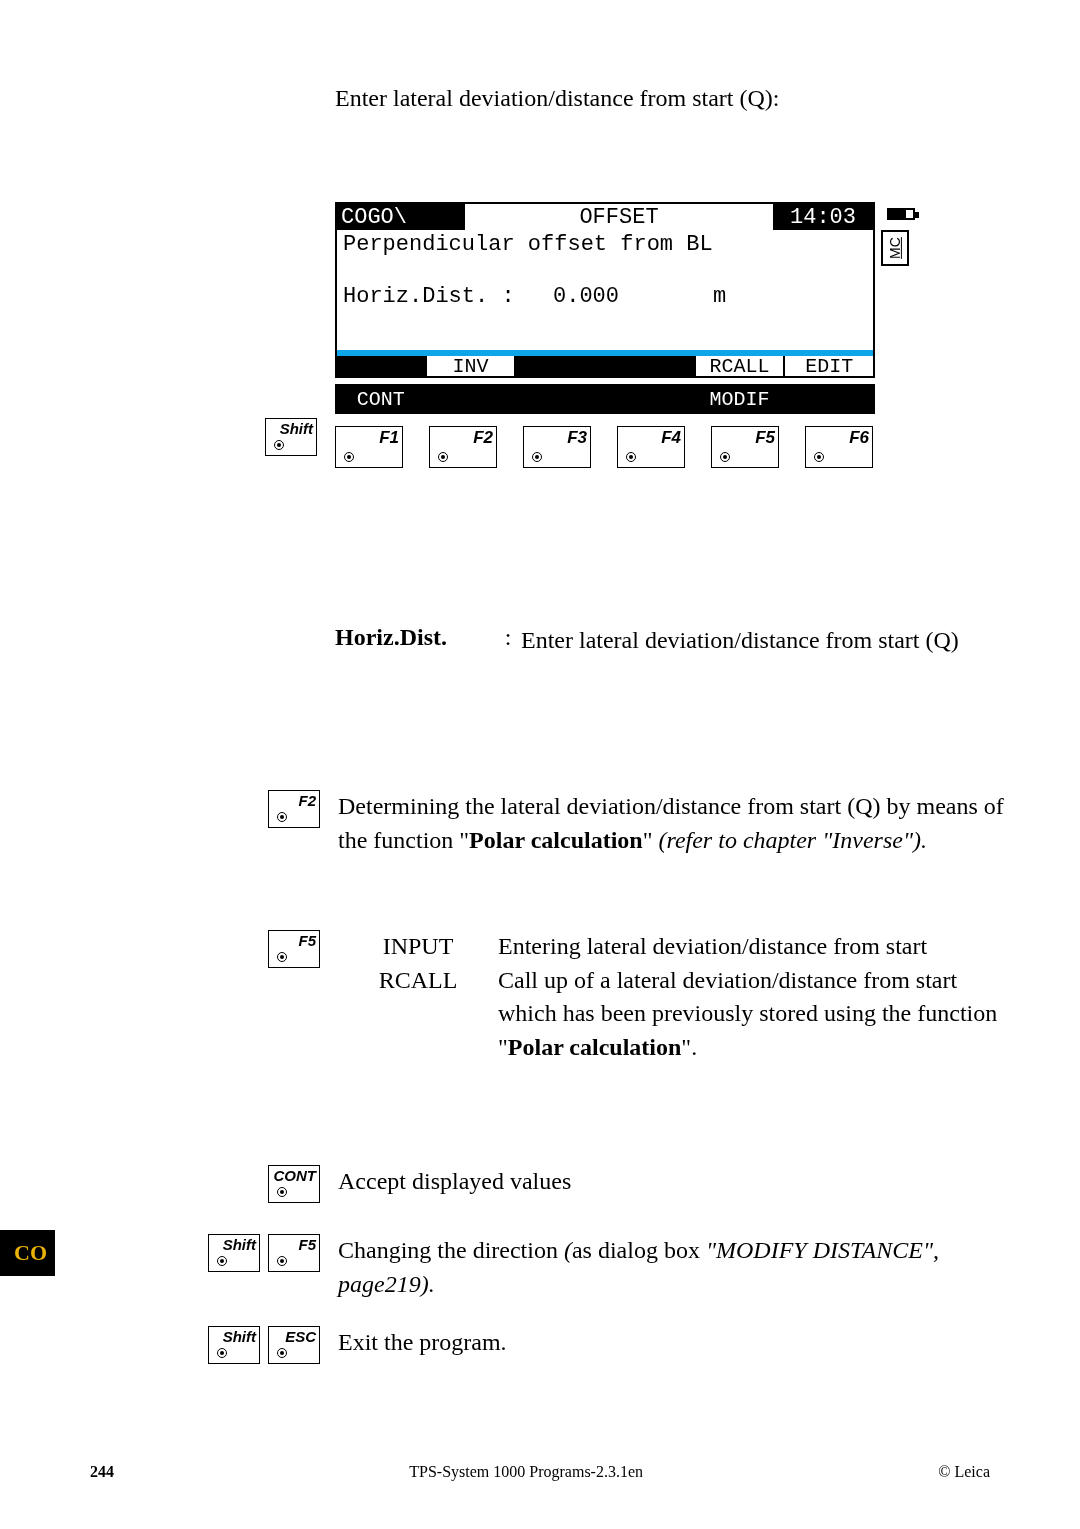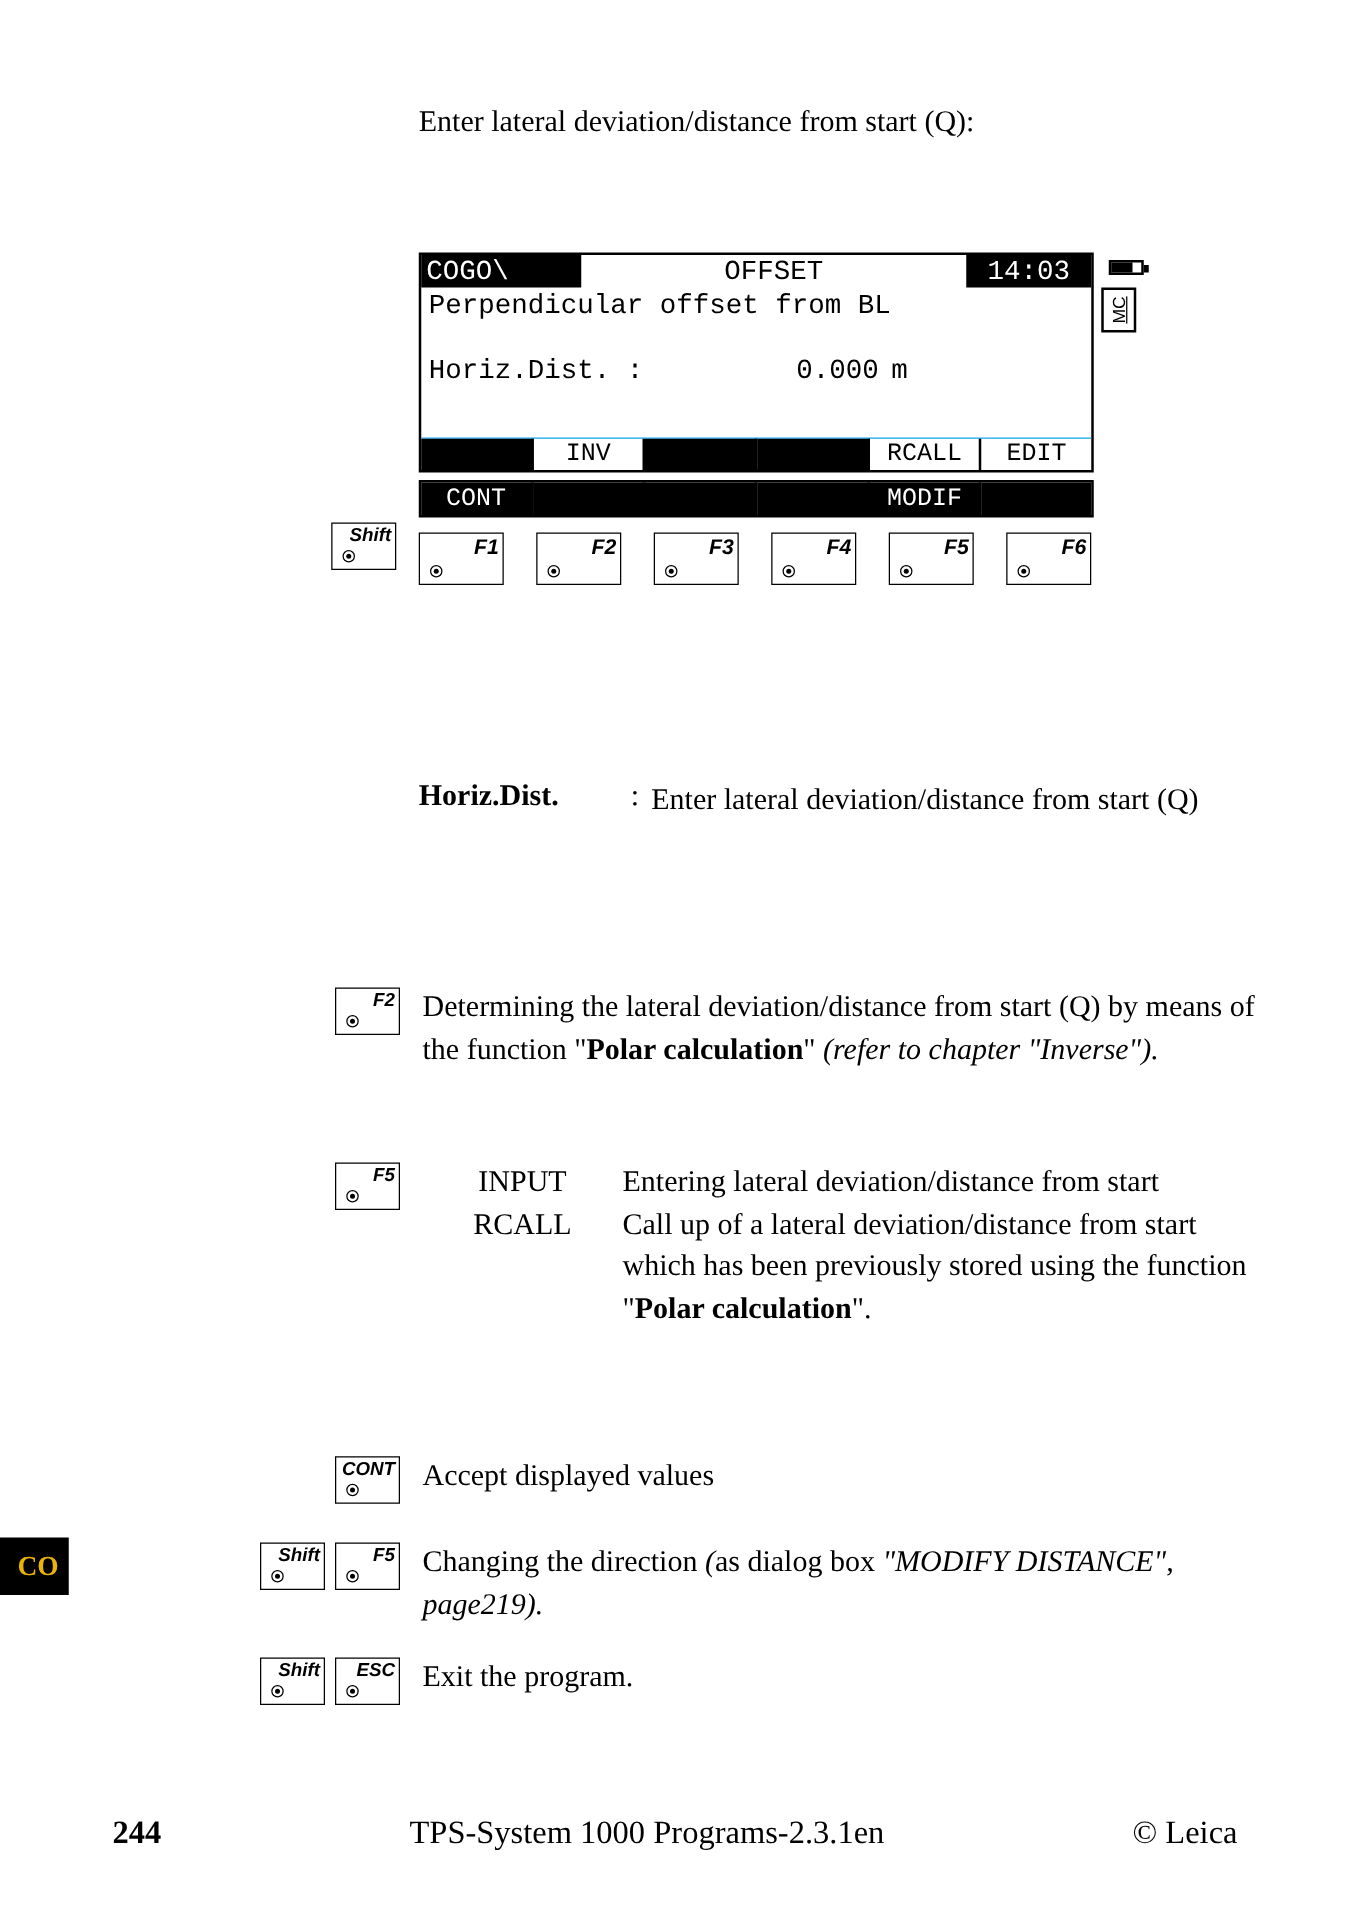--- a/index.html
+++ b/index.html
@@ -38,25 +38,25 @@
     display: flex;
     align-items: stretch;
     height: 26px;
   }
   .lcd-cell { display:flex; align-items:center; }
   .inv { background:#000; color:#fff; }
   .lcd-title { padding: 0 4px; }
   .lcd-body { padding: 2px 6px; height: 52px; }
   .lcd-data { padding: 2px 6px; height: 26px; display:flex; }
   .lcd-data .label { width: 210px; }
-  .lcd-data .value { width: 160px; text-align:right; padding-right:10px;}
+  .lcd-data .value { width: 160px; }
   .lcd-data .unit { width: 30px; }
   .softkey-row {
     display:flex;
-    border-top: 1px solid #0ea5e9;
+    border-top: 6px solid #0ea5e9;
     height: 26px;
   }
   .softkey {
     flex: 1 1 0;
     border-right: 2px solid #000;
     display:flex; align-items:center; justify-content:center;
     font-family: "Courier New", monospace;
     font-size: 20px;
   }
   .softkey:last-child { border-right:none; }
@@ -166,21 +166,21 @@
     display:flex; align-items:center; justify-content:center;
     padding-left:6px;
   }
   .footer {
     position:absolute;
     bottom:48px;
     left:90px;
     right:90px;
     display:flex;
     justify-content:space-between;
-    font-size:26px;
+    font-size:16px;
   }
   .footer .pg { font-weight:bold; }
   .lcd-spacer { height: 42px; }
   .softkey.blank.inv { background:#000; }
 </style>
 </head>
 <body>
 
 <div class="page-title">Enter lateral deviation/distance from start (Q):</div>
 

